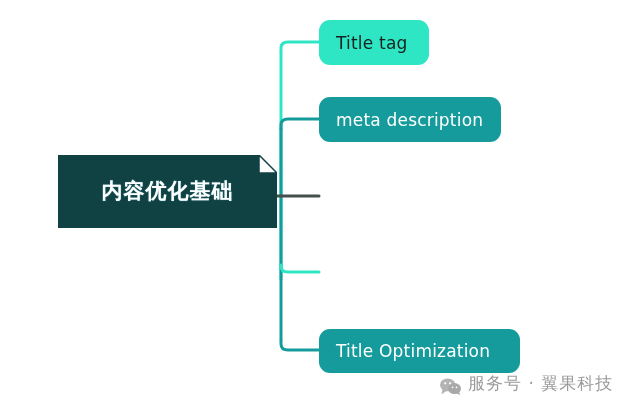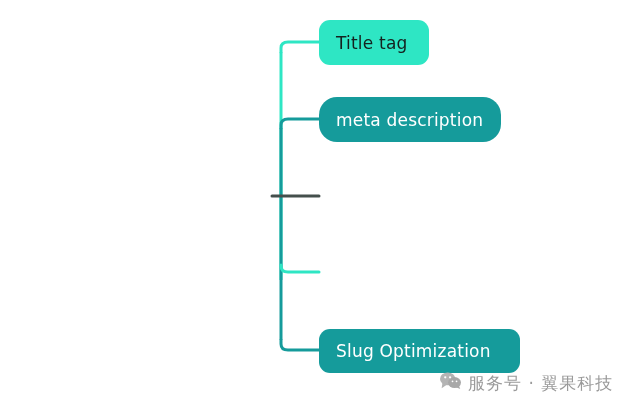--- a/index.html
+++ b/index.html
@@ -78,21 +78,21 @@
   }
   .light .child-label { color: #15221f; }
   .dark  .child-label { color: #ffffff; }
 
   
   #watermark {
     position: absolute;
     left: 440px;
     top: 372px;
     display: flex;
-    align-items: flex-start;
+    align-items: flex-end;
     gap: 7px;
   }
   #wechat-icon {
     width: 21px;
     height: 17px;
     position: relative;
   }
   #watermark-text {
     color: #9a9a9a;
     font-size: 17px;
@@ -116,33 +116,41 @@
 
     <path d="M281,128 L281,125 Q281,119 288,119 L319,119" stroke="#159B9B" stroke-width="3" fill="none" stroke-linecap="round"></path>
 
     <path d="M272,196 L319,196" stroke="#444F4C" stroke-width="3" fill="none" stroke-linecap="round"></path>
 
     <path d="M281,265 L281,266 Q281,272 288,272 L319,272" stroke="#2EE6C4" stroke-width="3" fill="none" stroke-linecap="round"></path>
 
     <path d="M281,340 L281,344 Q281,350 288,350 L319,350" stroke="#159B9B" stroke-width="3" fill="none" stroke-linecap="round"></path>
   </svg>
 
+  <div id="root-node">
+    <svg id="root-shape" viewBox="0 0 219 73" width="219" height="73" preserveAspectRatio="none">
+      <path d="M0,0 L201,0 L219,18 L219,73 L0,73 Z" fill="#104244"></path>
+      <path d="M201,0 L219,18 L201,18 Z" fill="#ffffff"></path>
+      <path d="M201,0 L219,18 L201,18 Z" fill="none" stroke="#104244" stroke-width="1.5"></path>
+    </svg>
+    <div id="root-label">内容优化基础</div>
+  </div>
 
   <div class="child-node light" style="left:319px; top:20px; width:110px; height:45px; background:#2EE6C4;">
     <span class="child-label">Title tag</span>
   </div>
 
-  <div class="child-node dark" style="left:319px; top:97px; width:182px; height:45px; background:#159B9B;border-radius:18px;">
+  <div class="child-node dark" style="left:319px; top:97px; width:182px; height:45px; background:#159B9B;">
     <span class="child-label">meta description</span>
   </div>
 
 
 
   <div class="child-node dark" style="left:319px; top:329px; width:201px; height:44px; background:#159B9B;">
-    <span class="child-label">Slug Optimization</span>
+    <span class="child-label">Title Optimization</span>
   </div>
 
   <div id="watermark">
     <svg id="wechat-icon" viewBox="0 0 26 21" width="21" height="17">
       <ellipse cx="9.5" cy="8.5" rx="9.5" ry="8" fill="#b4b4b4"></ellipse>
       <path d="M3,14 L2,20 L8,16 Z" fill="#b4b4b4"></path>
       <ellipse cx="18" cy="13" rx="8" ry="6.8" fill="#a8a8a8"></ellipse>
       <path d="M23.5,17 L25,21 L20,19 Z" fill="#a8a8a8"></path>
       <circle cx="6.5" cy="6.5" r="1.4" fill="#ffffff"></circle>
       <circle cx="12.5" cy="6.5" r="1.4" fill="#ffffff"></circle>

